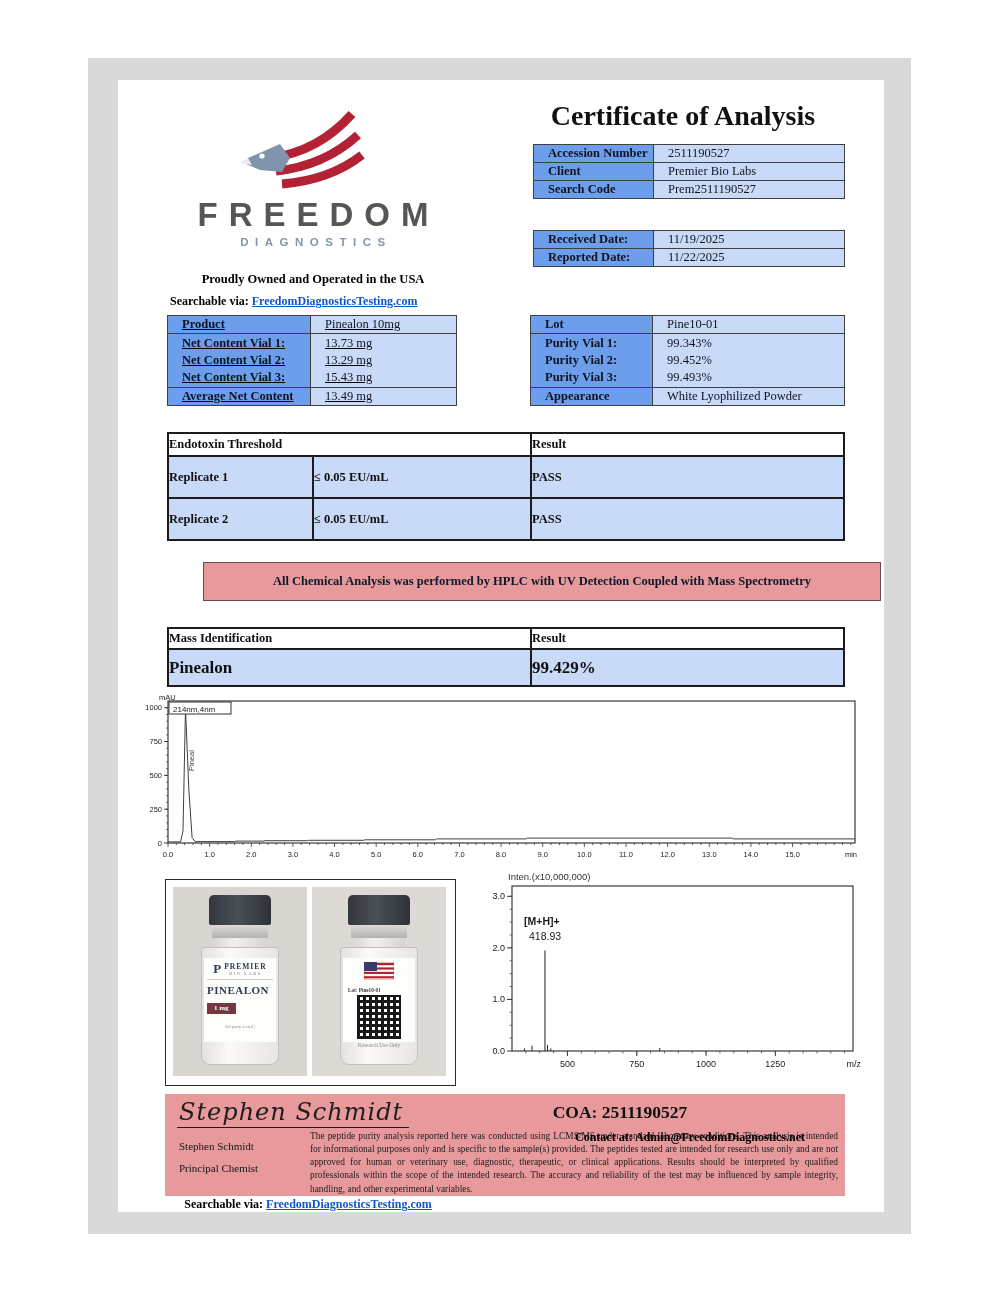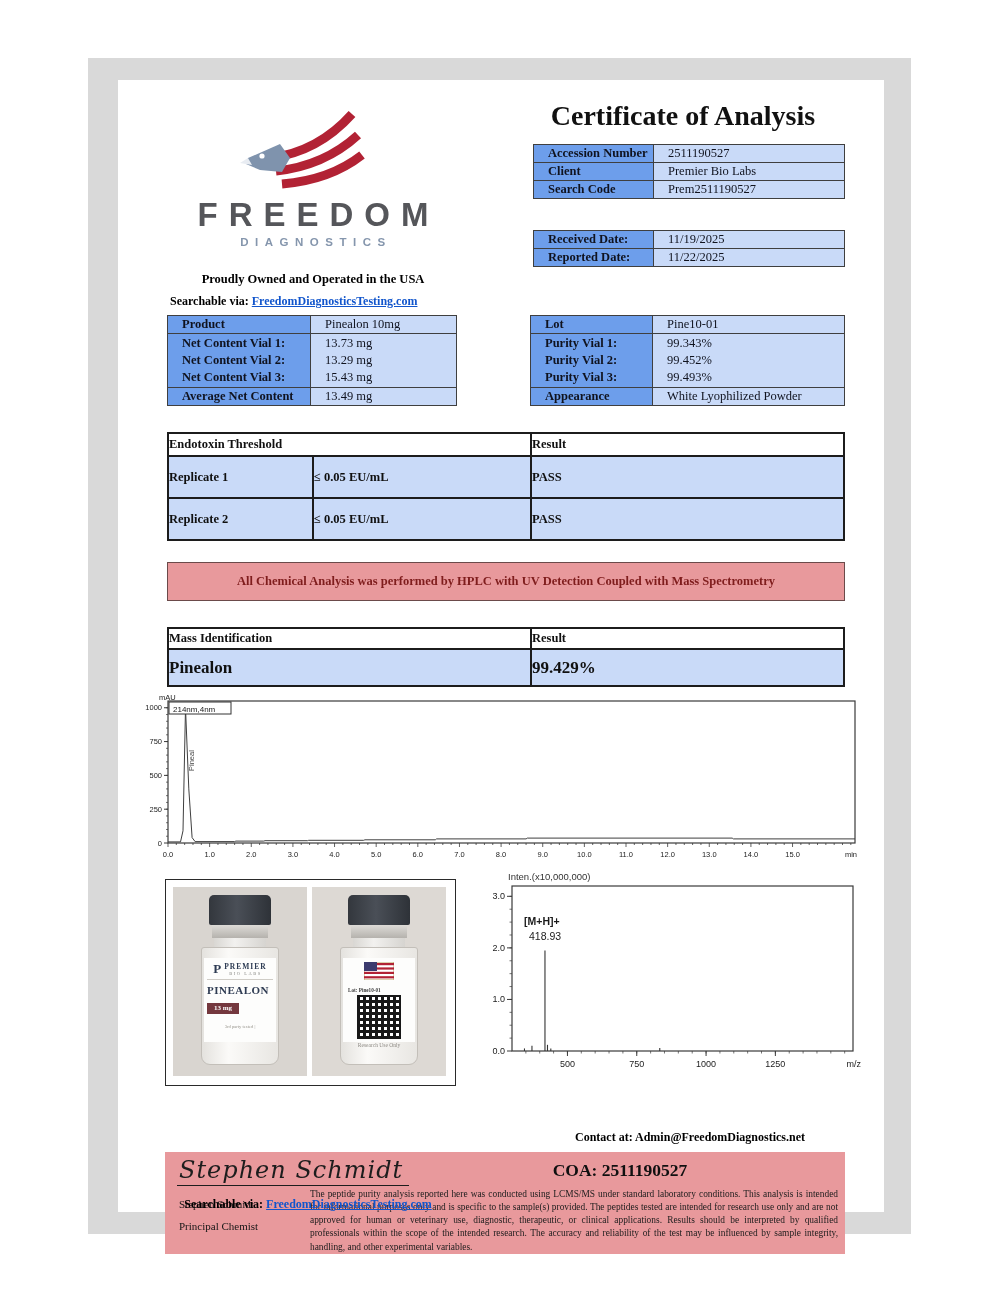--- a/index.html
+++ b/index.html
@@ -24,21 +24,21 @@
   td.val { background:var(--ltblue); color:#10131f; }
   .cellstack div { line-height:17px; }
 
   
   table.rtbl { border-collapse:collapse; width:100%; font-size:12.5px; table-layout:fixed; }
   table.rtbl td { border:2px solid #1c1c1c; text-align:left; font-weight:bold; color:#101010; }
   td.white { background:#ffffff; }
   td.blue { background:var(--ltblue); }
 
   .banner { background:var(--pink); border:1px solid #6b4a4a; display:flex; align-items:center; justify-content:center;
-            font-size:12.5px; font-weight:bold; color:#7f1d1d; }
+            font-size:12.5px; font-weight:bold; color:#0f172a;margin-left:36px; }
 
   .sigblock { background:var(--pink); }
   .sig-script { font-family:"DejaVu Serif",serif; font-style:italic; font-size:24px; color:#1d1d1d;
                 border-bottom:1.5px solid #1d1d1d; display:inline-block; padding:0 6px 1px 2px; letter-spacing:1px; }
   .disclaimer { font-size:9.4px; line-height:1.4; text-align:justify; color:#1c1c1c; }
 
   
   .vialbox { border:1.5px solid #2a2a2a; background:#fff; padding:7px; display:flex; gap:5px; }
   .photo { background:#d9d5d0; width:134px; height:189px; position:relative; }
   .photo.right { background:#ddd9d4; }
@@ -117,21 +117,21 @@
           <td class="lbl">Received Date:</td>
         <td class="val">11/19/2025</td>
         </tr>
     <tr>
           <td class="lbl">Reported Date:</td>
         <td class="val">11/22/2025</td>
         </tr>
   </tbody>
     </table>
 
-  <table class="itbl abs" style="left:49px; top:235px; width:290px;">
+  <table class="itbl abs" style="left:49px; top:235px; width:290px;text-decoration:underline;">
     <colgroup>
         <col style="width:143px">
         <col>
       </colgroup>
     <tbody>
         <tr>
           <td class="lbl">Product</td>
         <td class="val">Pinealon 10mg</td>
         </tr>
     <tr>
@@ -373,21 +373,21 @@
         <div class="gbody">
           <div class="vlabel ctr">
             <div class="plogo">
               <span class="pinit">P</span>
               <span class="pcol">
                 <div>PREMIER</div>
                 <div>BIO LABS</div>
               </span>
             </div>
             <div class="vname" style="text-align:left;">PINEALON</div>
-            <div style="text-align:left;"><span class="vdose">13 mg</span></div>
+            <div style="text-align:left;"><span class="vdose">1 mg</span></div>
             <div class="vfine">3rd party tested |</div>
           </div>
         </div>
       </div>
     </div>
     <div class="photo right">
       <div class="vial">
         <div class="cap"></div>
         <div class="seal"></div>
         <div class="glassneck"></div>
@@ -469,21 +469,21 @@
         <line x1="46.47560975609756" y1="183" x2="46.47560975609756" y2="180.421875" stroke="#333" stroke-width="1.1"></line>
         <line x1="53.9609756097561" y1="183" x2="53.9609756097561" y2="177.84375" stroke="#333" stroke-width="1.1"></line>
         <line x1="66.97165040650407" y1="183" x2="66.97165040650407" y2="82.453125" stroke="#333" stroke-width="1.1"></line>
         <line x1="69.48617886178862" y1="183" x2="69.48617886178862" y2="176.8125" stroke="#333" stroke-width="1.1"></line>
         <line x1="72.8130081300813" y1="183" x2="72.8130081300813" y2="180.421875" stroke="#333" stroke-width="1.1"></line>
         <line x1="181.76666666666668" y1="183" x2="181.76666666666668" y2="179.90625" stroke="#333" stroke-width="1.1"></line>
         <text x="46" y="57" font-size="10.5" text-anchor="start" font-family="Liberation Sans, sans-serif" fill="#1a1a1a" font-weight="bold">[M+H]+</text>
         <text x="51" y="72" font-size="10.5" text-anchor="start" font-family="Liberation Sans, sans-serif" fill="#1a1a1a">418.93</text>
       </svg></div>
 
-  <div class="abs sigblock" style="left:47px; top:1072px; width:680px; height:102px;">
+  <div class="abs sigblock" style="left:47px; top:1014px; width:680px; height:102px;">
     <div class="abs" style="left:12px; top:4px;">
       <span class="sig-script">Stephen Schmidt</span>
     </div>
     <div class="abs serif" style="left:14px; top:46px; font-size:11px; color:#161616;">Stephen Schmidt</div>
     <div class="abs serif" style="left:14px; top:68px; font-size:11px; color:#161616;">Principal Chemist</div>
     <div class="abs serif b ctr" style="left:255px; top:8px; width:400px; font-size:17.5px; color:#101010;">COA: 2511190527</div>
     <div class="abs disclaimer serif" style="left:145px; top:36px; width:528px;">The peptide purity analysis reported here was conducted using LCMS/MS under standard laboratory conditions. This analysis is intended for informational purposes only and is specific to the sample(s) provided. The peptides tested are intended for research use only and are not approved for human or veterinary use, diagnostic, therapeutic, or clinical applications. Results should be interpreted by qualified professionals within the scope of the intended research. The accuracy and reliability of the test may be influenced by sample integrity, handling, and other experimental variables.</div>
   </div>
 
   <div class="abs serif b ctr" style="left:30px; top:1117px; width:320px; font-size:12px;">

